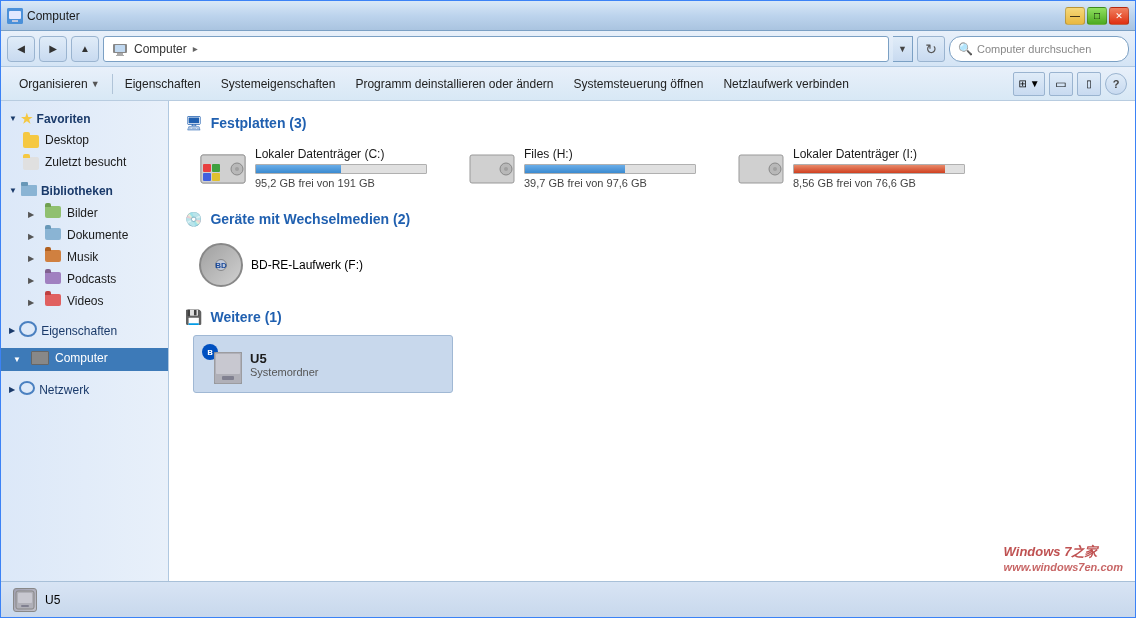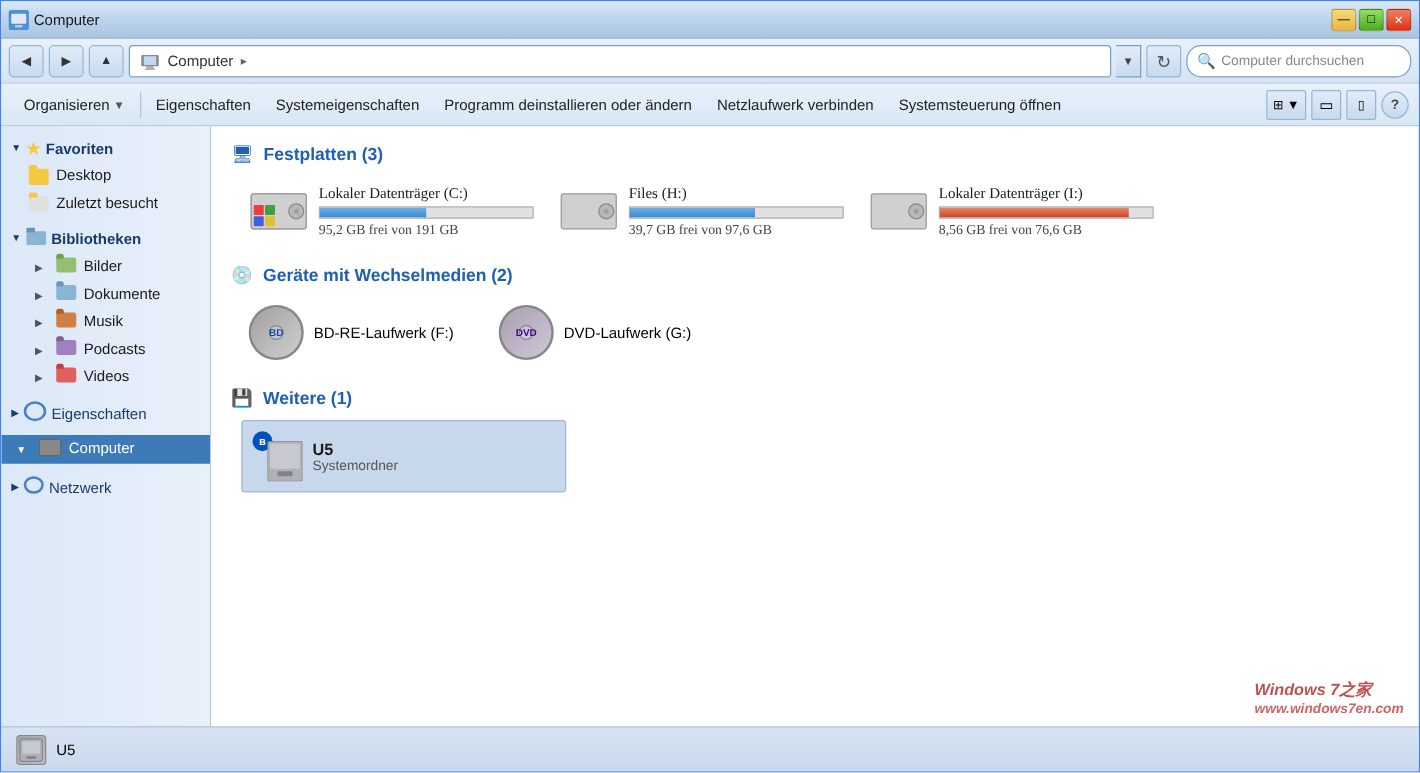--- a/index.html
+++ b/index.html
@@ -303,24 +303,23 @@
     .section-header-title {
       font-size: 14px;
       font-weight: bold;
       color: #2060b0;
     }
 
     
     .drives-grid {
       display: flex;
       flex-wrap: wrap;
-      gap: 8px;
+      gap: 29px;
       margin-bottom: 16px;
       padding-left: 8px;
-      font-family: Liberation Serif, serif;
     }
 
     .drive-item {
       width: 240px;
       display: flex;
       align-items: flex-start;
       gap: 8px;
       padding: 6px;
       border-radius: 3px;
       cursor: pointer;
@@ -655,24 +654,24 @@
     <div class="toolbar-item">
       <span>Eigenschaften</span>
     </div>
     <div class="toolbar-item">
       <span>Systemeigenschaften</span>
     </div>
     <div class="toolbar-item">
       <span>Programm deinstallieren oder ändern</span>
     </div>
     <div class="toolbar-item">
+      <span>Systemsteuerung öffnen</span>
+    </div>
+    <div class="toolbar-item">
       <span>Netzlaufwerk verbinden</span>
-    </div>
-    <div class="toolbar-item">
-      <span>Systemsteuerung öffnen</span>
     </div>
     <div class="toolbar-right">
       <div class="view-btn" style="width:32px;">⊞ ▼</div>
       <div class="view-btn" style="width:24px; font-size:12px;">▭</div>
       <div class="view-btn" style="width:24px;">▯</div>
       <div class="help-btn">?</div>
     </div>
   </div>
 
   <div class="main">
@@ -849,26 +848,20 @@
 
       <div class="media-grid">
 
         <div class="media-item">
           <div class="bd-icon">
             <span style="position:relative;z-index:1;font-size:8px;font-weight:bold;color:#1a4a9a;">BD</span>
           </div>
           <span>BD-RE-Laufwerk (F:)</span>
         </div>
 
-        <div class="media-item">
-          <div class="dvd-icon">
-            <span style="position:relative;z-index:1;font-size:8px;font-weight:bold;color:#400080;">DVD</span>
-          </div>
-          <span>DVD-Laufwerk (G:)</span>
-        </div>
 
       </div>
 
       <div class="section-header">
         <span class="section-header-icon">💾</span>
         <span class="section-header-title">Weitere (1)</span>
       </div>
 
       <div class="other-grid">
         <div class="other-item">

